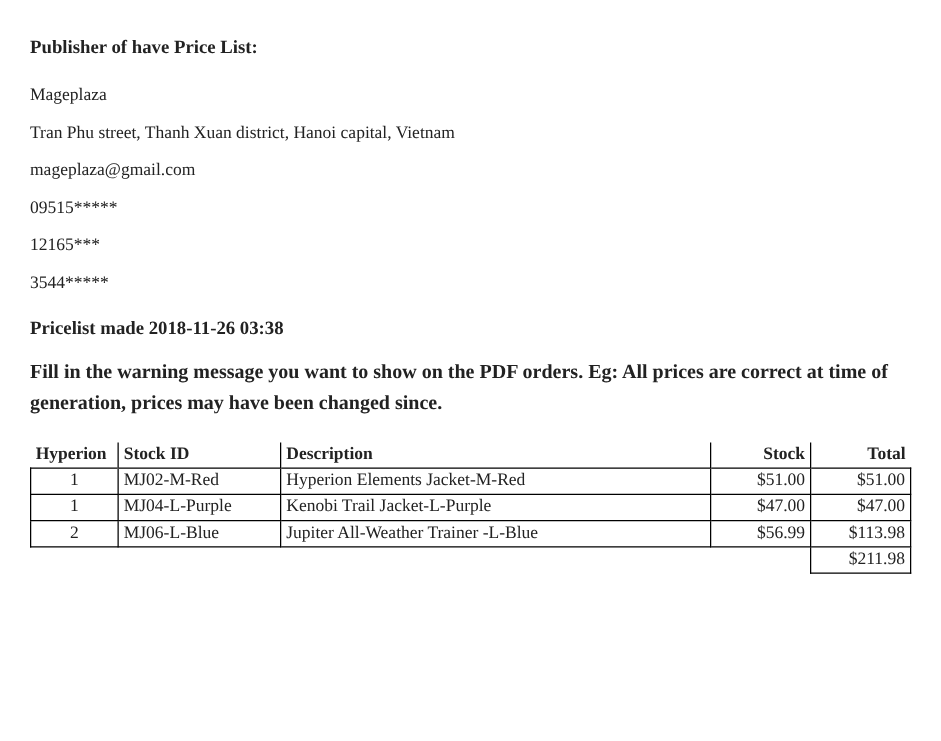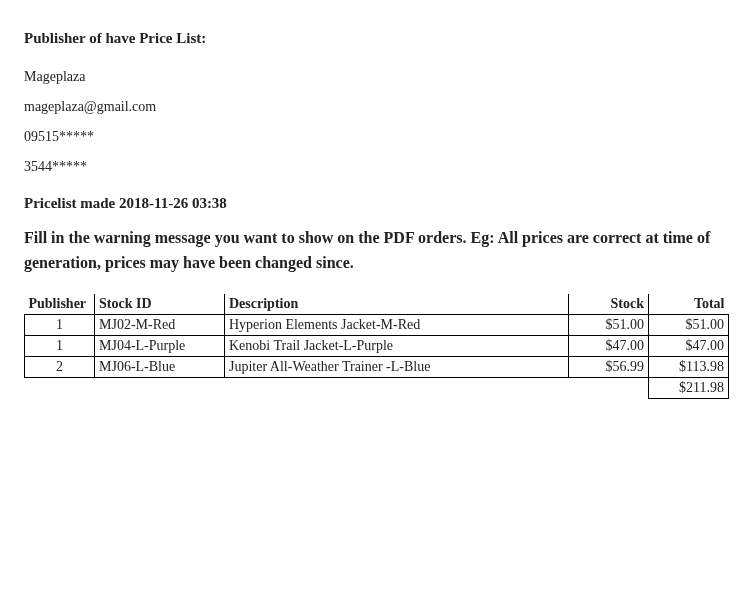--- a/index.html
+++ b/index.html
@@ -83,33 +83,35 @@
     th.col-price { width: 80px; }
     th.col-total { width: 80px; }
   </style>
 </head>
 <body>
 
 <h2 class="heading">Publisher of have Price List:</h2>
 
 <div class="info-block">
   <p>Mageplaza</p>
+  <p>Tran Phu street, Thanh Xuan district, Hanoi capital, Vietnam</p>
   <p>mageplaza@gmail.com</p>
   <p>09515*****</p>
+  <p>12165***</p>
   <p>3544*****</p>
 </div>
 
 <h2 class="subheading">Pricelist made 2018-11-26 03:38</h2>
 
 <p class="warning">Fill in the warning message you want to show on the PDF orders. Eg: All prices are correct at time of generation, prices may have been changed since.</p>
 
 <table>
   <thead>
     <tr>
-      <th class="col-qty">Publisher</th>
+      <th class="col-qty">Hyperion</th>
       <th class="col-stock">Stock ID</th>
       <th>Description</th>
       <th class="num col-price">Stock</th>
       <th class="num col-total">Total</th>
     </tr>
   </thead>
   <tbody id="rows-body">
   <tr>
         <td class="qty">1</td>
         <td class="stock">MJ02-M-Red</td>

